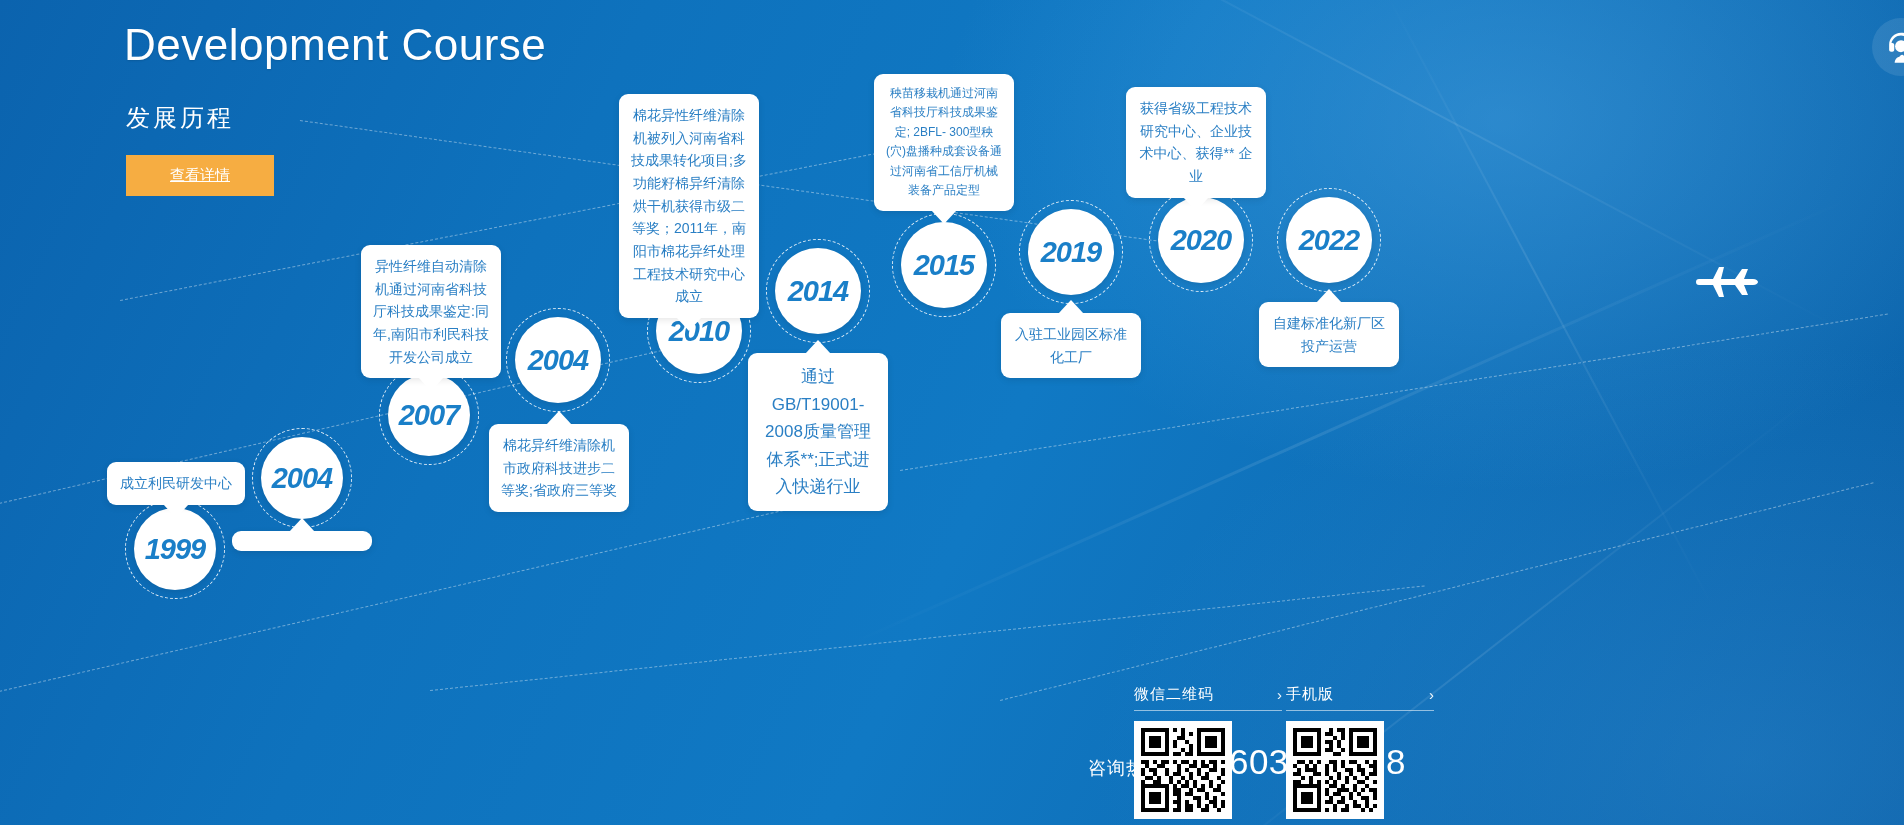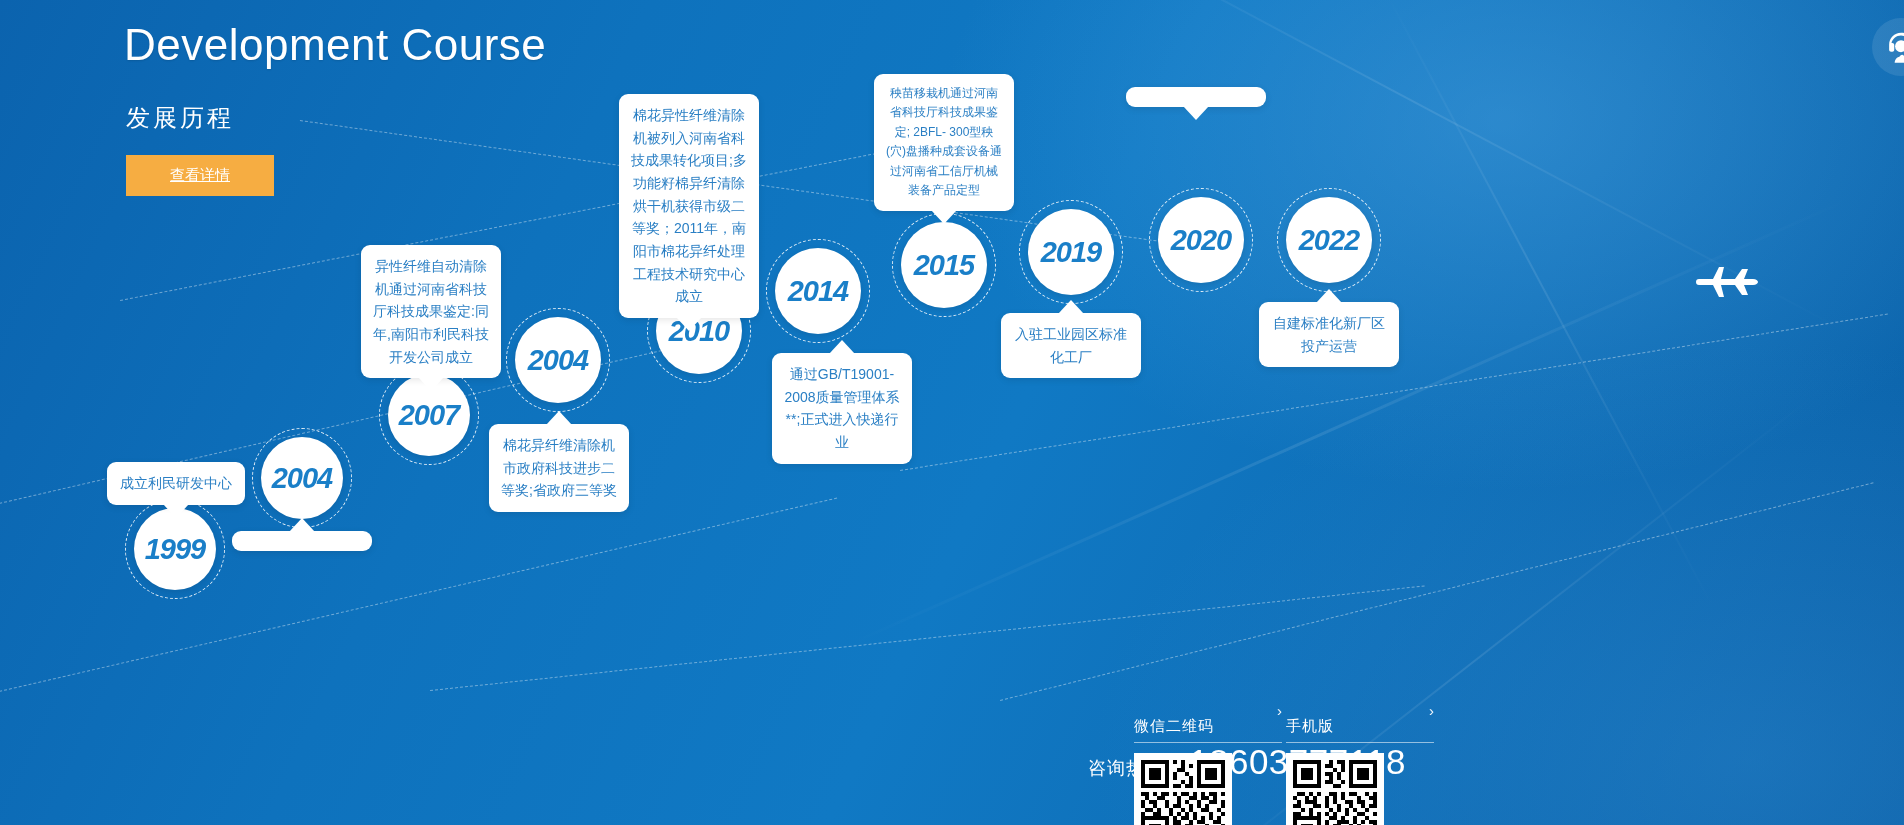--- a/index.html
+++ b/index.html
@@ -73,21 +73,21 @@
   .plane{position:absolute;left:1694px;top:255px;width:64px;height:54px;}
 
   
   .hotline{position:absolute;left:1088px;top:742px;color:#ffffff;display:flex;align-items:baseline;}
   .hotline .lbl{font-size:18px;letter-spacing:1px;}
   .hotline .num{font-size:35px;margin-left:6px;letter-spacing:.5px;}
 
   .qrblock{position:absolute;color:#ffffff;}
   .qrhead{display:flex;align-items:center;justify-content:space-between;
           border-bottom:1px solid rgba(255,255,255,.55);padding-bottom:6px;width:148px;}
-  .qrhead .t{font-size:15px;letter-spacing:1px;margin-top:32px;}
+  .qrhead .t{font-size:15px;letter-spacing:1px;}
   .qrhead .arw{font-size:15px;opacity:.95;}
   .qrimg{margin-top:10px;width:84px;height:84px;border:1px dashed rgba(255,255,255,.55);padding:6px;
          background:#ffffff;box-sizing:content-box;}
   .qrimg svg{display:block;}
 
   
   .service{
     position:absolute;right:14px;top:18px;width:58px;height:58px;border-radius:50%;
     background:rgba(255,255,255,.10);display:flex;align-items:center;justify-content:center;cursor:pointer;
   }
@@ -159,21 +159,21 @@
     <span>2010</span>
   </div>
   <div class="card" style="left:619px;top:94px;width:140px;font-size:14px;">
     <span class="tip down" style="left:50%;margin-left:-13px;"></span>
     <span>棉花异性纤维清除机被列入河南省科技成果转化项目;多功能籽棉异纤清除烘干机获得市级二等奖；2011年，南阳市棉花异纤处理工程技术研究中心成立</span>
   </div>
 
   <div class="node" style="left:775px;top:248px;width:86px;height:86px;font-size:29px;">
     <span>2014</span>
   </div>
-  <div class="card" style="left:772px;top:353px;width:140px;font-size:14px;">
+  <div class="card" style="left:748px;top:353px;width:140px;font-size:17px;">
     <span class="tip up" style="left:50%;margin-left:-13px;"></span>
     <span>通过GB/T19001-2008质量管理体系**;正式进入快递行业</span>
   </div>
 
   <div class="node" style="left:901px;top:222px;width:86px;height:86px;font-size:29px;">
     <span>2015</span>
   </div>
   <div class="card" style="left:874px;top:74px;width:140px;font-size:12px;">
     <span class="tip down" style="left:50%;margin-left:-13px;"></span>
     <span>秧苗移栽机通过河南省科技厅科技成果鉴定; 2BFL- 300型秧(穴)盘播种成套设备通过河南省工信厅机械装备产品定型</span>
@@ -185,20 +185,21 @@
   <div class="card" style="left:1001px;top:313px;width:140px;font-size:14px;">
     <span class="tip up" style="left:50%;margin-left:-13px;"></span>
     <span>入驻工业园区标准化工厂</span>
   </div>
 
   <div class="node" style="left:1158px;top:197px;width:86px;height:86px;font-size:29px;">
     <span>2020</span>
   </div>
   <div class="card" style="left:1126px;top:87px;width:140px;font-size:14px;">
     <span class="tip down" style="left:50%;margin-left:-13px;"></span>
+    <span>获得省级工程技术研究中心、企业技术中心、获得** 企业</span>
   </div>
 
   <div class="node" style="left:1286px;top:197px;width:86px;height:86px;font-size:29px;">
     <span>2022</span>
   </div>
   <div class="card" style="left:1259px;top:302px;width:140px;font-size:14px;">
     <span class="tip up" style="left:50%;margin-left:-13px;"></span>
     <span>自建标准化新厂区投产运营</span>
   </div>
 

